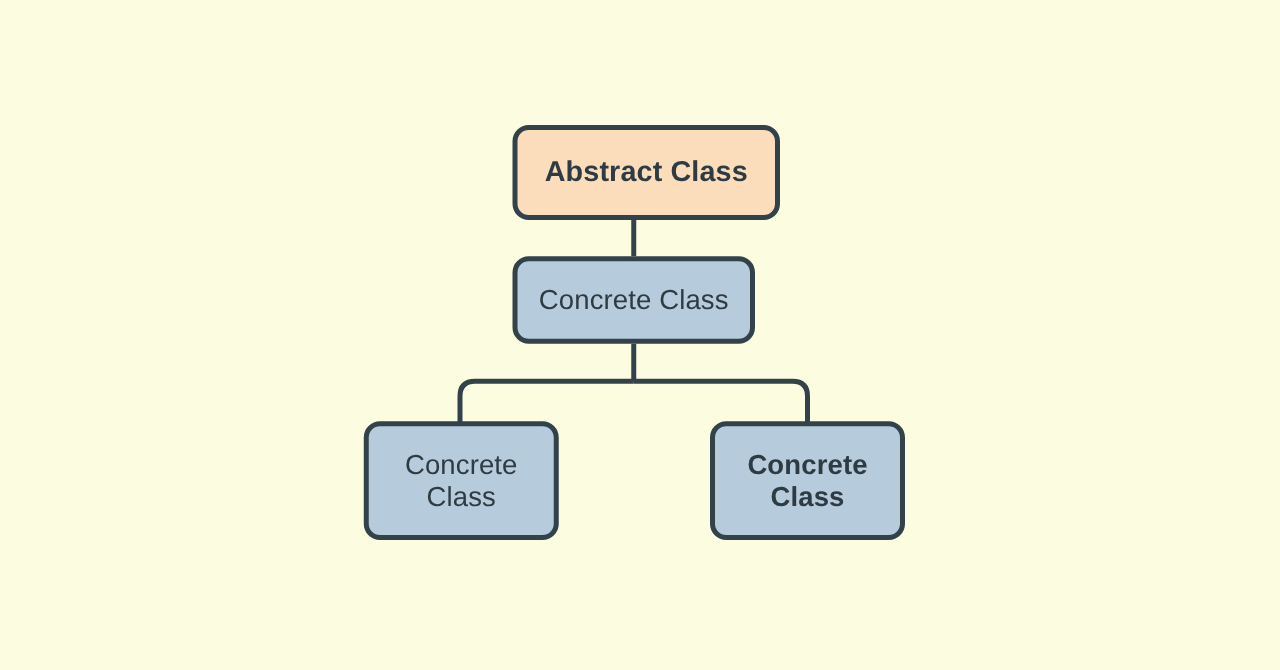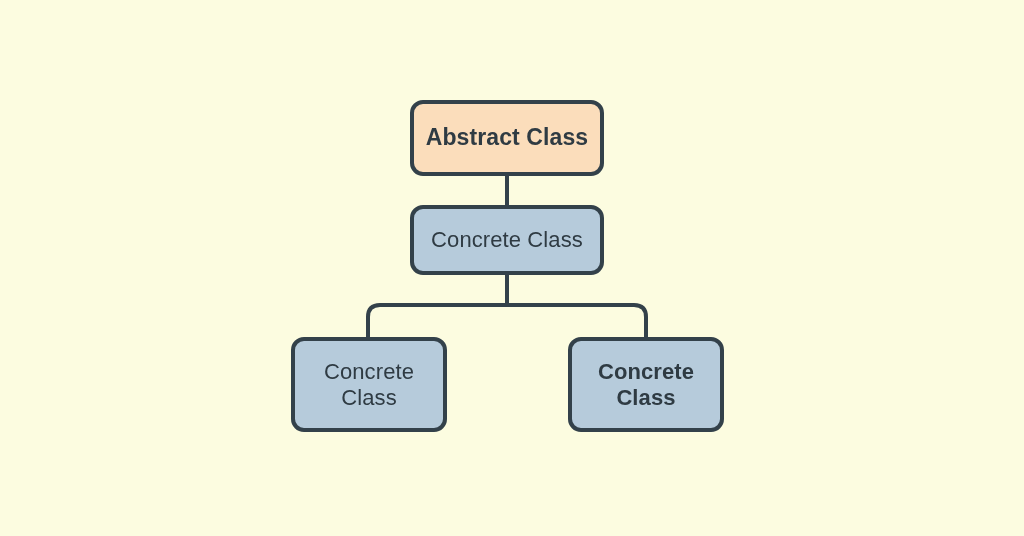--- a/index.html
+++ b/index.html
@@ -41,21 +41,21 @@
   .node-label {
     display: block;
     line-height: 1.18;
     letter-spacing: 0.1px;
     white-space: pre-line;
   }
   
   #node-abstract-class {
     left: 410px;
     top: 100px;
-    width: 194px;
+    width: 214px;
     height: 76px;
     background: #fbddbb;
   }
   #node-abstract-class .node-label {
     font-size: 23px;
     font-weight: bold;
   }
   
   #node-concrete-class-main {
     left: 410px;

